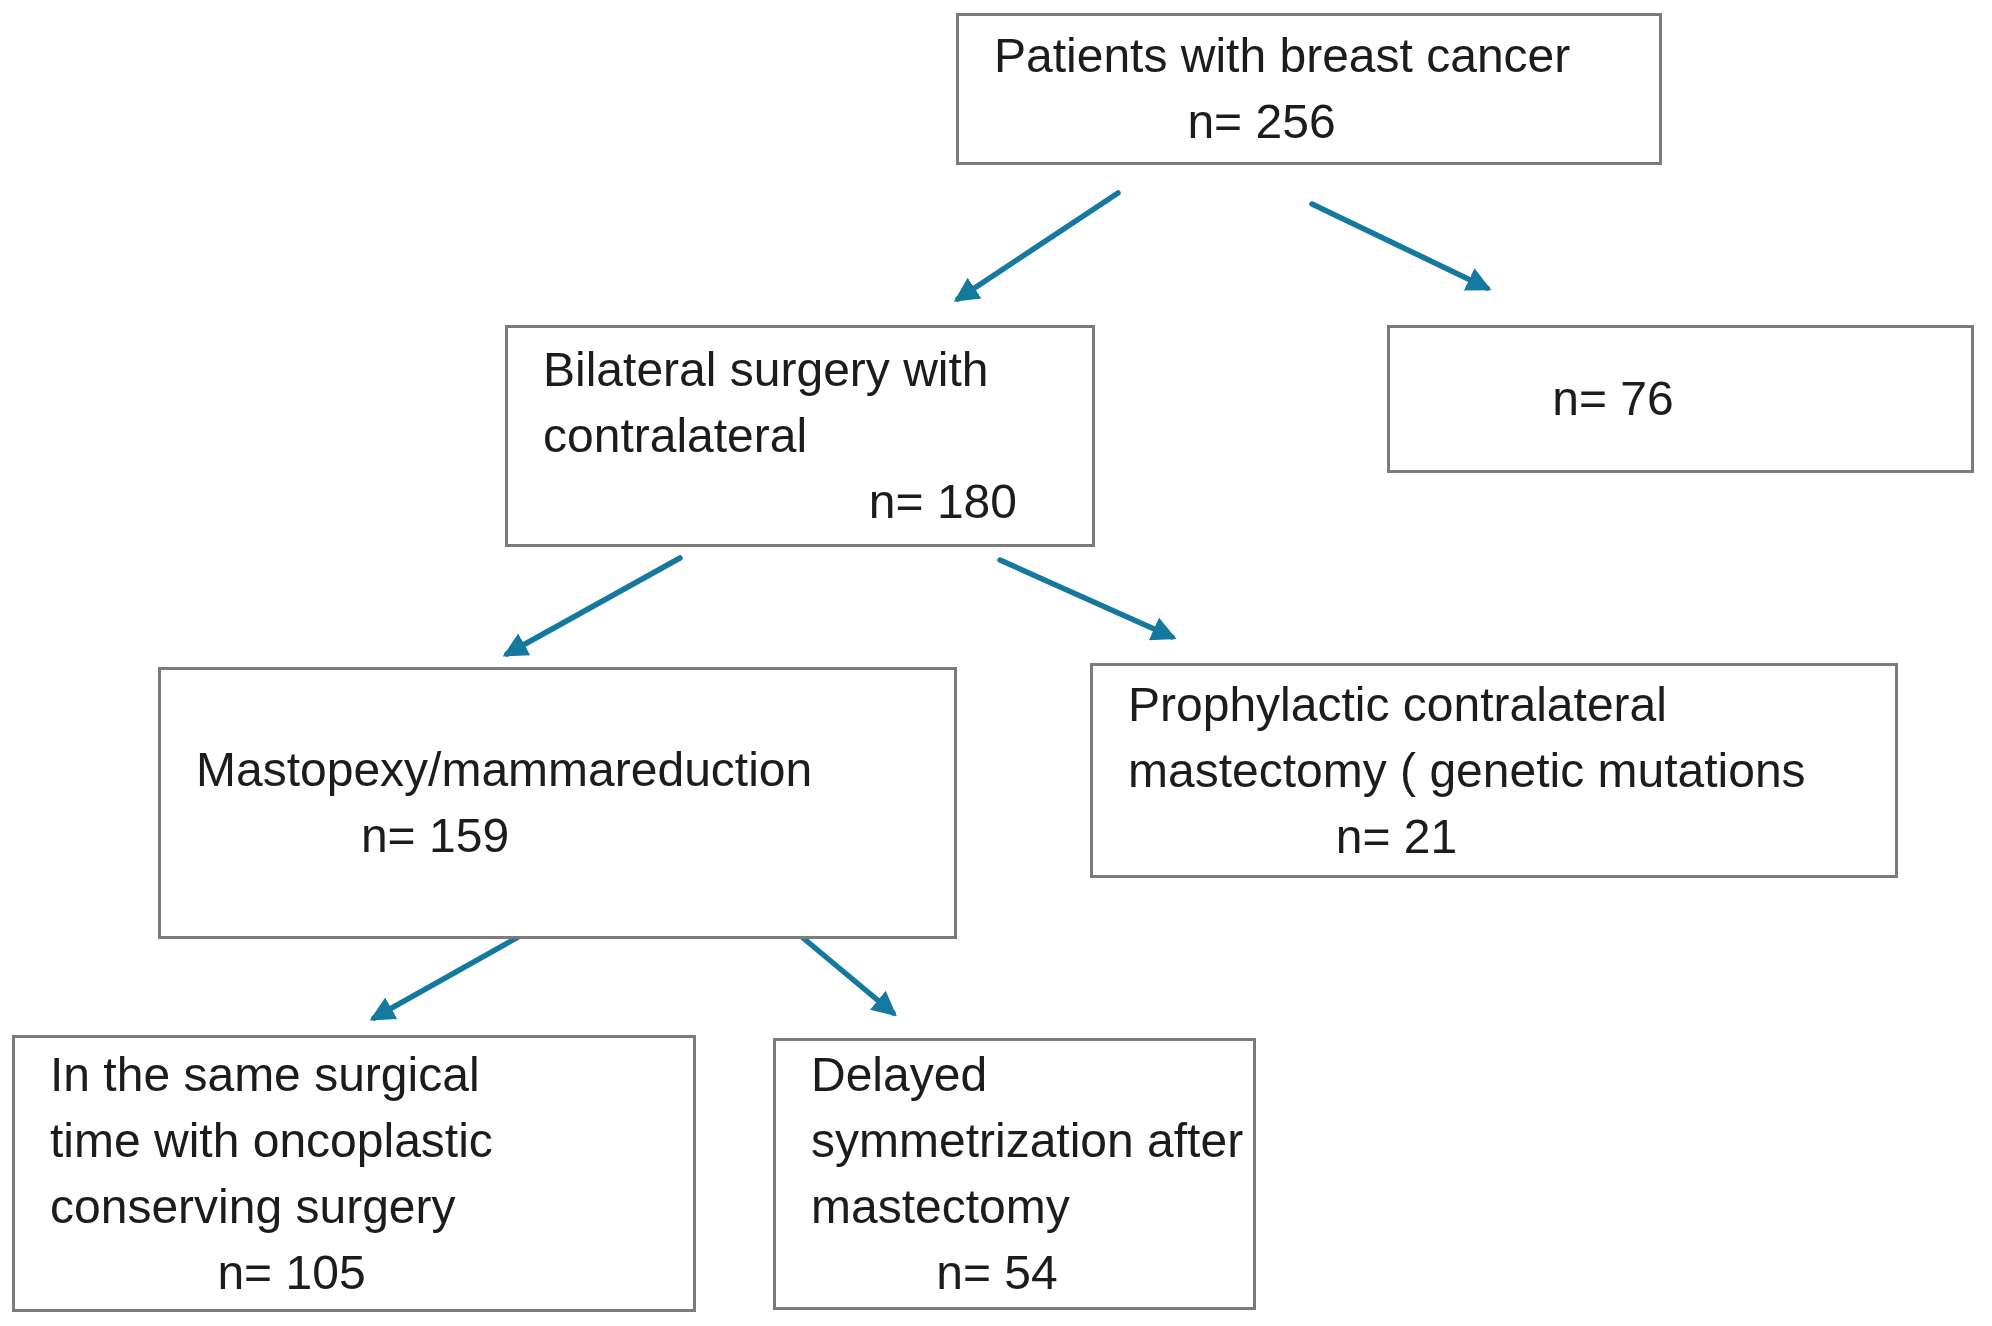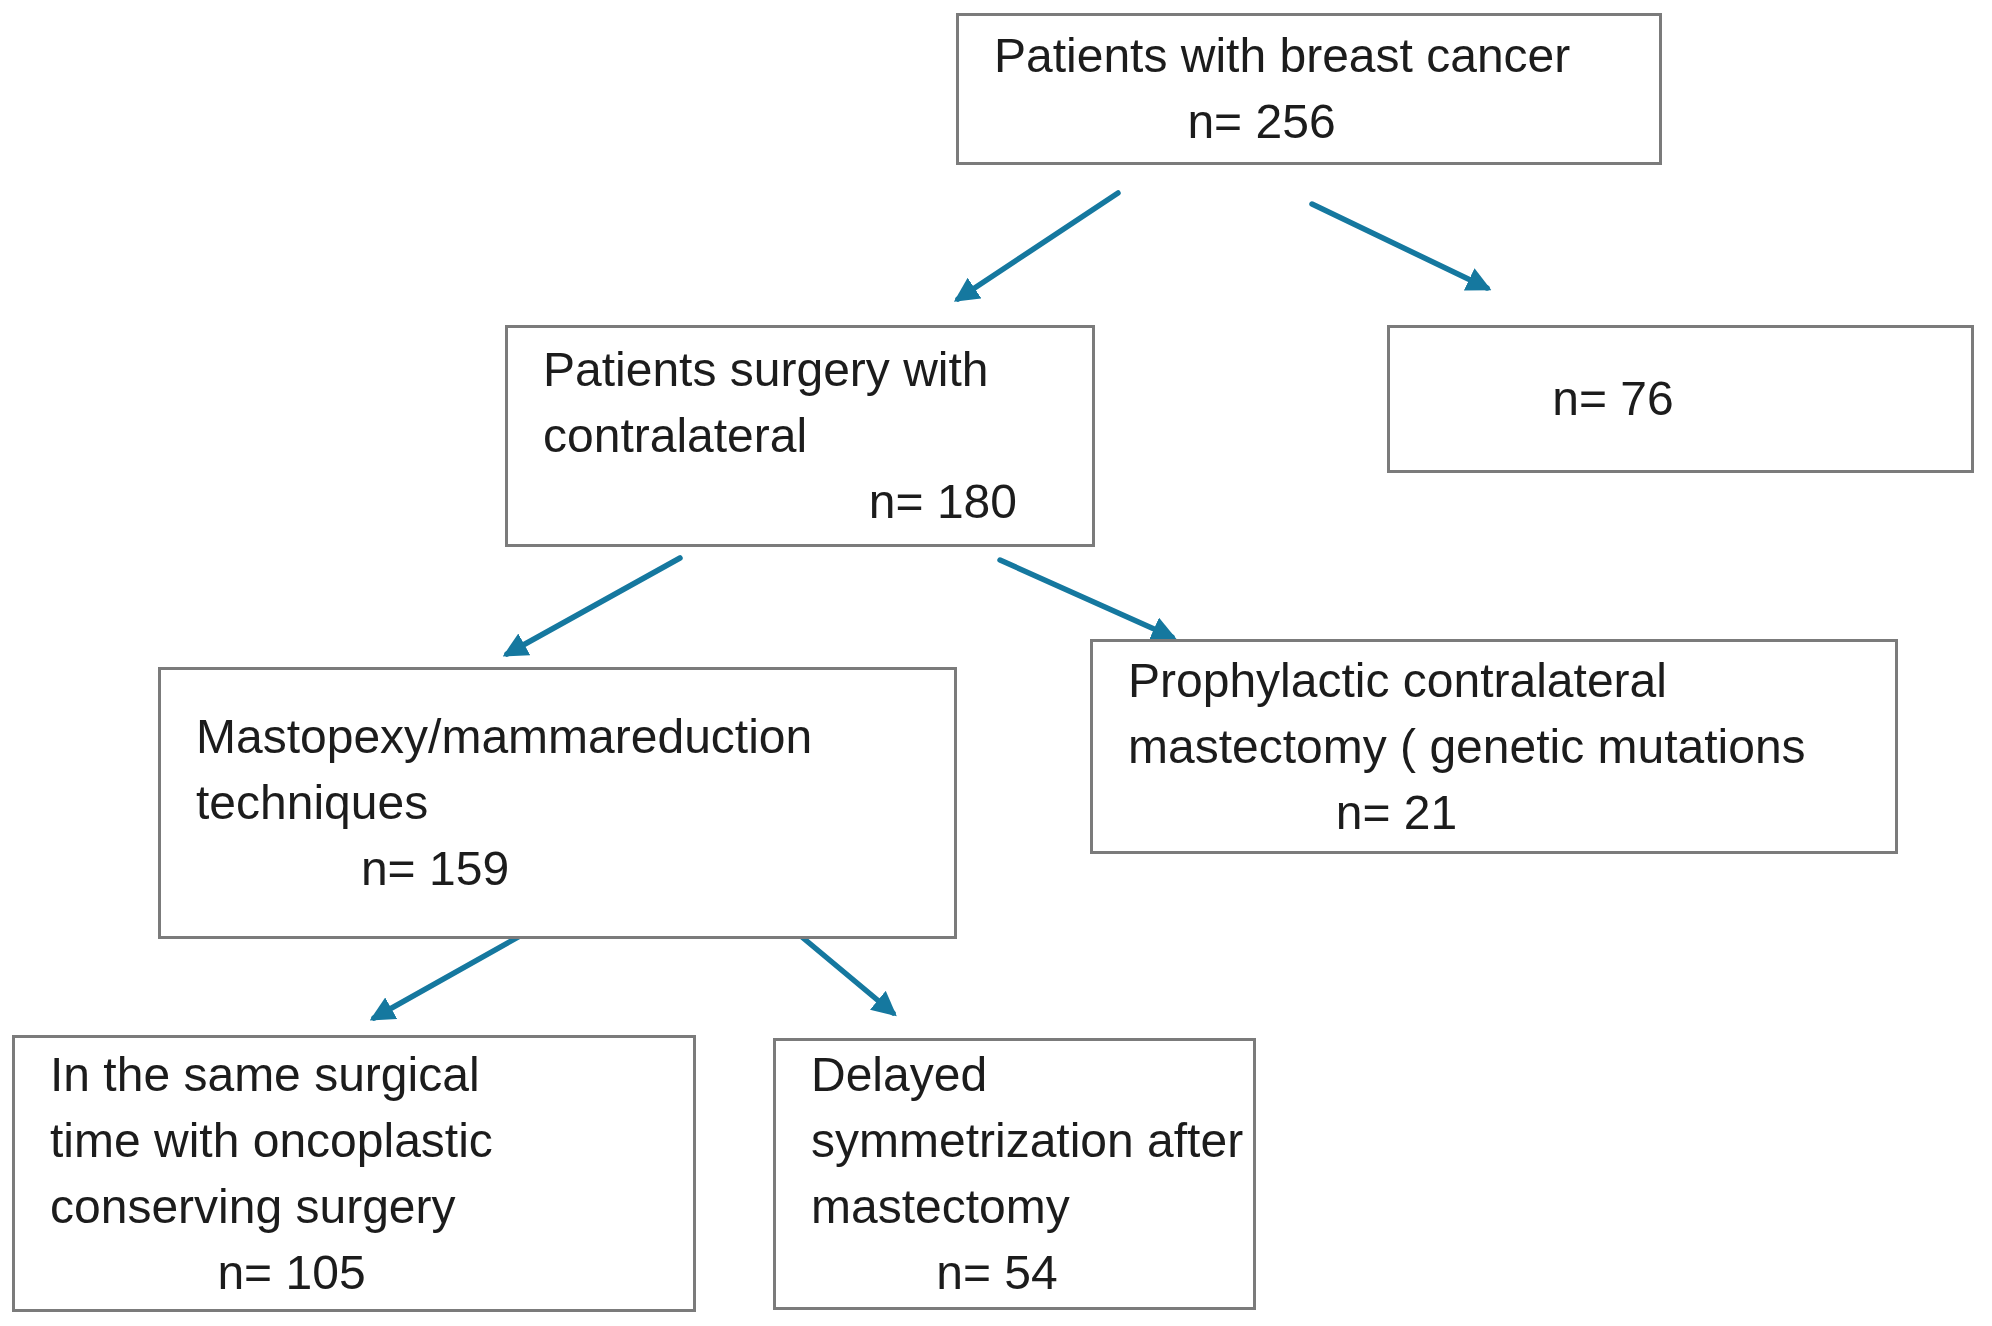--- a/index.html
+++ b/index.html
@@ -40,21 +40,21 @@
     color:var(--text);
     letter-spacing:0px;
   }
   .node .tline{white-space:nowrap;text-align:left;}
   .node .nline{white-space:nowrap;text-align:center;}
   
   .node-patients    {left:956px;  top:13px;   width:706px; height:152px;}
   .node-bilateral   {left:505px;  top:325px;  width:590px; height:222px;}
   .node-unilateral  {left:1387px; top:325px;  width:587px; height:148px;}
   .node-mastopexy   {left:158px;  top:667px;  width:799px; height:272px;}
-  .node-prophylactic{left:1090px; top:639px;  width:808px; height:215px;}
+  .node-prophylactic{left:1090px; top:663px;  width:808px; height:215px;}
   .node-sametime    {left:12px;   top:1035px; width:684px; height:277px;}
   .node-delayed     {left:773px;  top:1038px; width:483px; height:272px;}
   
   .node-patients     .nline{transform:translateX(-50px);}
   .node-bilateral    .nline{transform:translateX(-45px);text-align:right;}
   .node-unilateral   .nline{transform:translateX(-70px);}
   .node-mastopexy    .nline{transform:translateX(-125px);}
   .node-prophylactic .nline{transform:translateX(-100px);}
   .node-sametime     .nline{transform:translateX(-65px);}
   .node-delayed      .nline{transform:translateX(-20px);}
@@ -77,32 +77,31 @@
     <line x1="552" y1="918" x2="374" y2="1018" marker-end="url(#ah)"></line>
     <line x1="778" y1="917" x2="893" y2="1013" marker-end="url(#ah)"></line>
   </svg>
 
   <div class="node node-patients">
     <div class="tline">Patients with breast cancer</div>
     <div class="nline">n= 256</div>
   </div>
 
   <div class="node node-bilateral">
-    <div class="tline">Patients surgery with</div>
+    <div class="tline">Bilateral surgery with</div>
     <div class="tline">contralateral</div>
     <div class="nline">n= 180</div>
   </div>
 
   <div class="node node-unilateral">
     <div class="nline">n= 76</div>
   </div>
 
   <div class="node node-mastopexy">
     <div class="tline">Mastopexy/mammareduction</div>
-    <div class="tline">techniques</div>
     <div class="nline">n= 159</div>
   </div>
 
   <div class="node node-prophylactic">
     <div class="tline">Prophylactic contralateral</div>
     <div class="tline">mastectomy ( genetic mutations</div>
     <div class="nline">n= 21</div>
   </div>
 
   <div class="node node-sametime">

